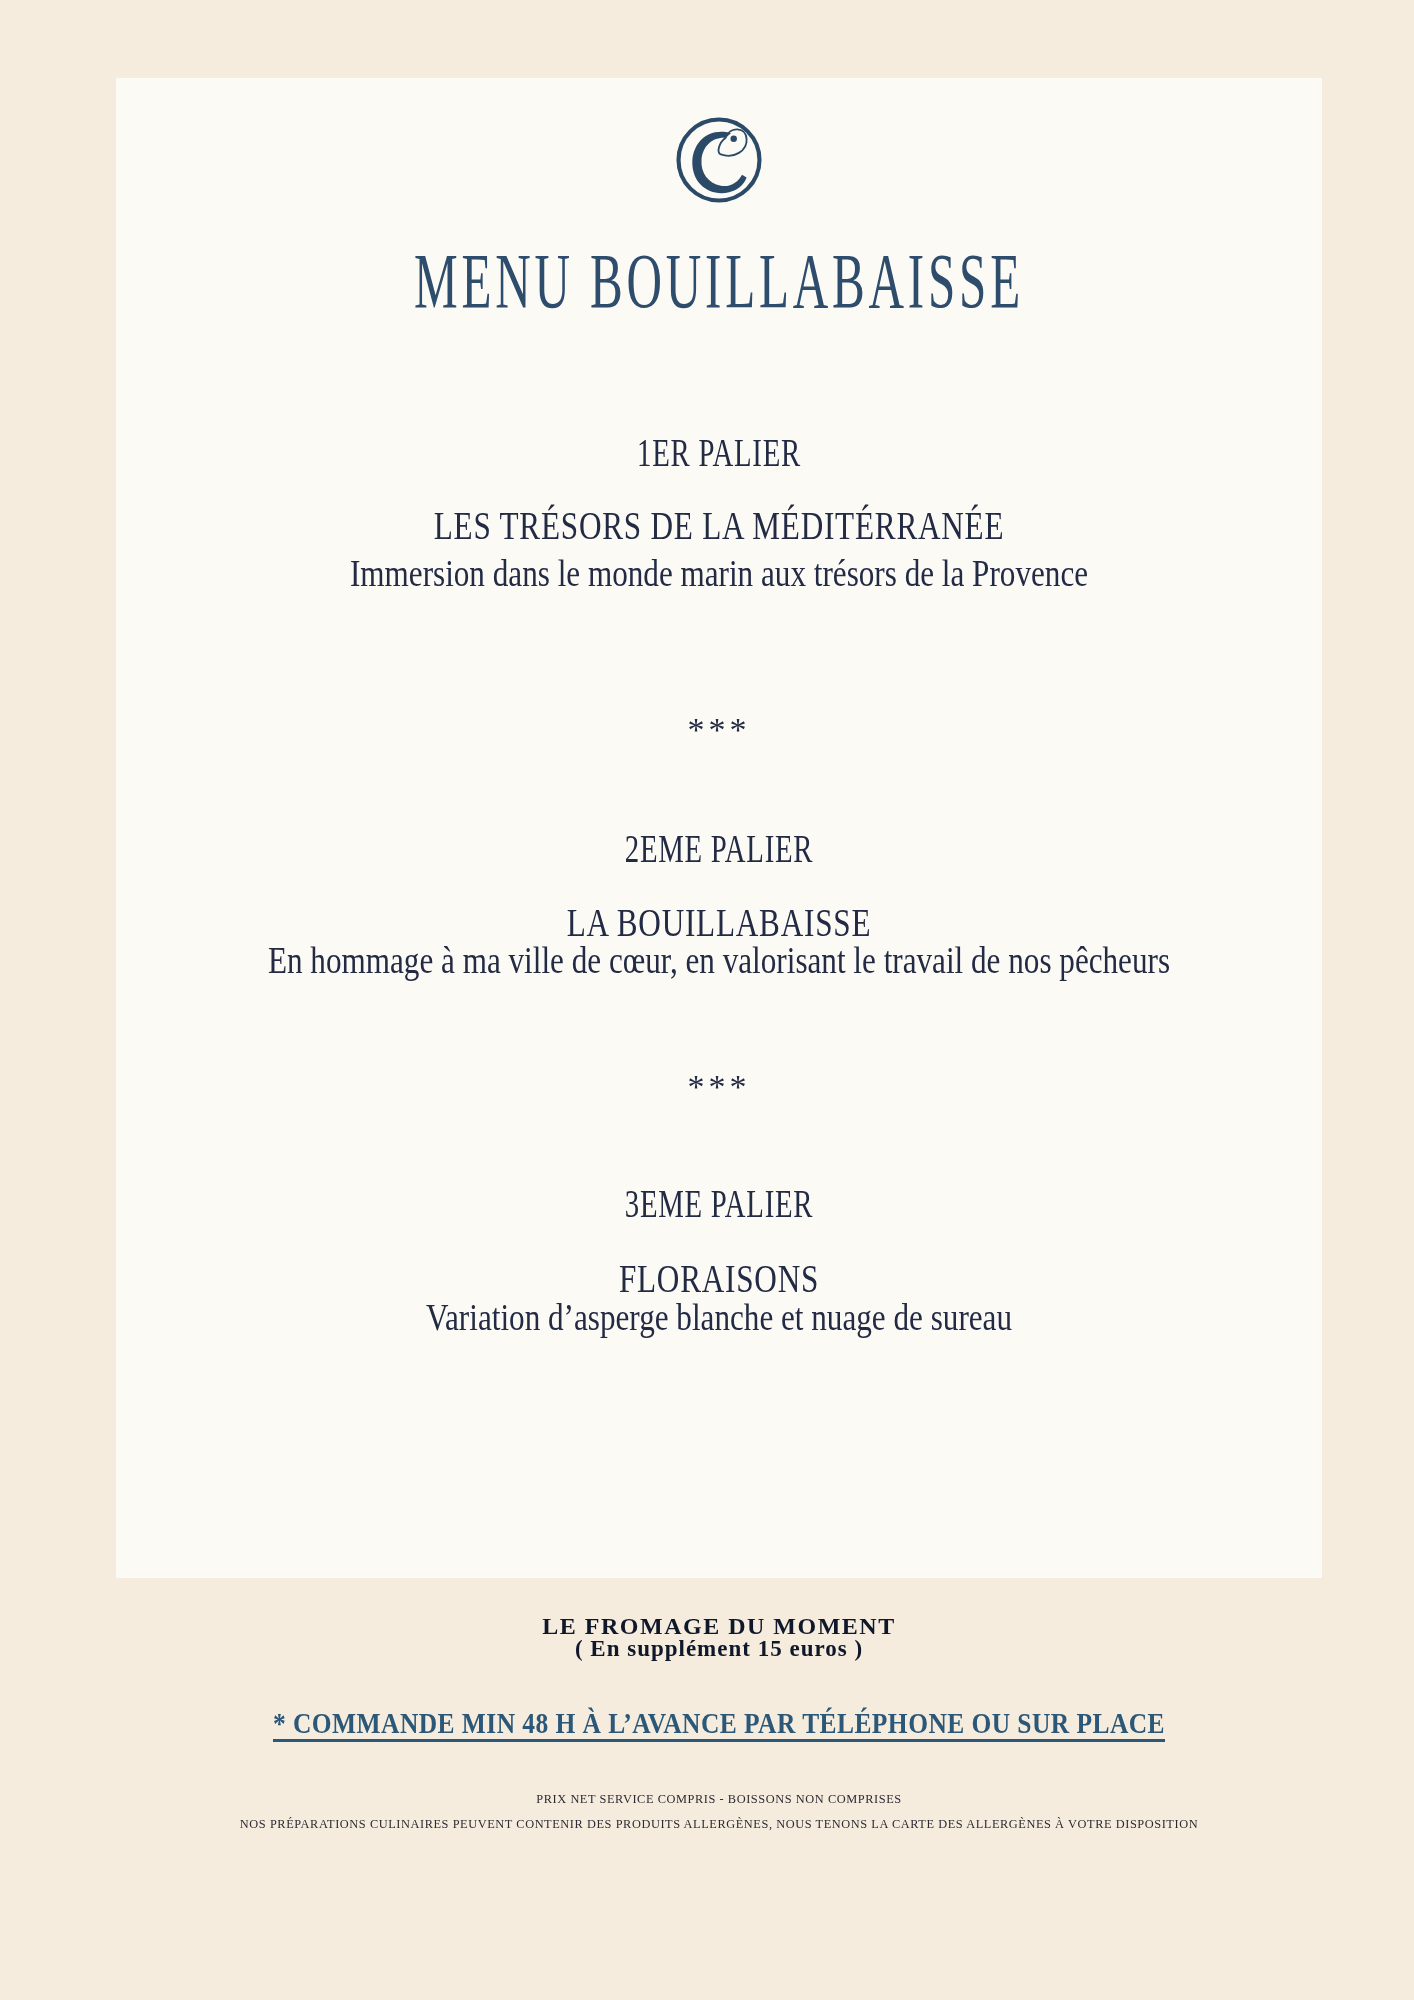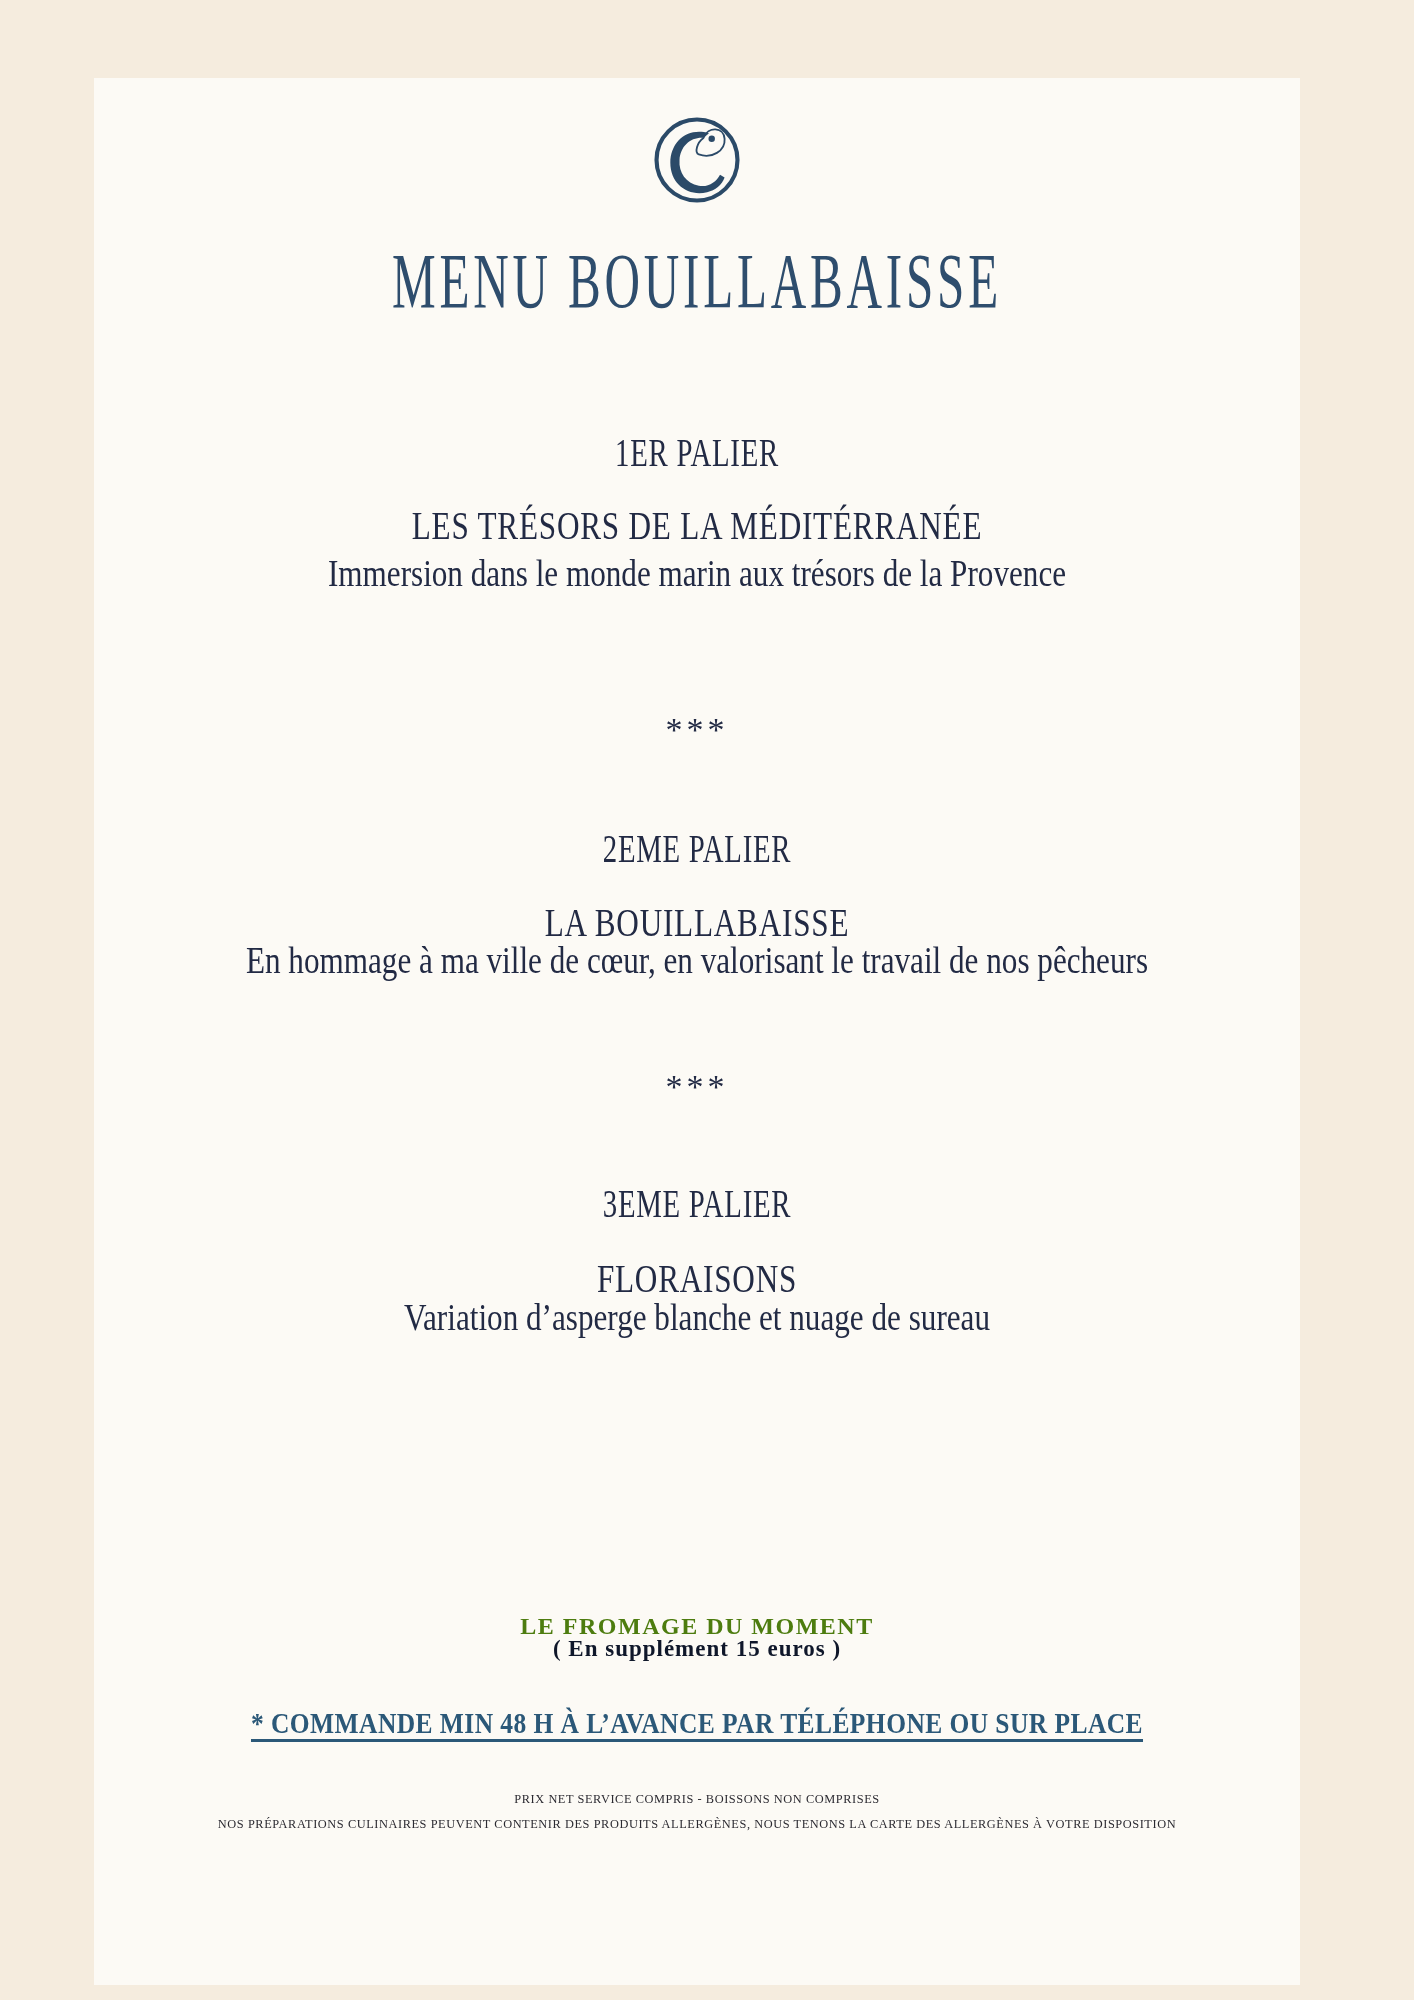--- a/index.html
+++ b/index.html
@@ -3,21 +3,21 @@
 <meta charset="utf-8">
 <style>
   html,body{margin:0;padding:0;}
   body{
     width:1414px;height:2000px;position:relative;
     background:#f5ecde;
     font-family:"Liberation Serif", serif;
     overflow:hidden;
   }
   .card{
-    position:absolute;left:94px;top:78px;width:1206px;height:1907px;
+    position:absolute;left:116px;top:78px;width:1206px;height:1500px;
     background:#fcfaf5;
   }
   .block{
     position:absolute;left:0;width:100%;text-align:center;line-height:1;
     white-space:nowrap;
   }
   .logo-wrap{position:absolute;left:0;width:100%;top:36px;text-align:center;}
   .logo-wrap svg{display:inline-block;}
   .title{
     top:164px;font-size:78px;letter-spacing:6px;color:#2e4d6d;
@@ -35,21 +35,21 @@
     font-size:38px;color:#222a44;
     transform:scaleX(0.82);transform-origin:50% 50%;
   }
   .sep{
     font-size:34px;color:#222a44;letter-spacing:4px;
   }
   .p1{top:355px;} .d1{top:428px;} .de1{top:476px;} .s1{top:635px;}
   .p2{top:751px;} .d2{top:825px;} .de2{top:863px;} .s2{top:992px;}
   .p3{top:1106px;} .d3{top:1181px;} .de3{top:1220px;}
   .fromage-title{
-    top:1536px;font-size:24px;font-weight:bold;color:#4d7c0f;letter-spacing:1.5px;
+    top:1536px;font-size:24px;font-weight:bold;color:#0f172a;letter-spacing:1.5px;
   }
   .fromage-sub{
     top:1559px;font-size:23px;font-weight:bold;color:#0f172a;letter-spacing:1px;
   }
   .commande{
     top:1630px;font-size:30px;font-weight:bold;color:#2b5878;letter-spacing:0.5px;
     text-decoration:underline;text-decoration-thickness:2.5px;text-underline-offset:6px;
     transform:scaleX(0.85);transform-origin:50% 50%;
   }
   .foot{

